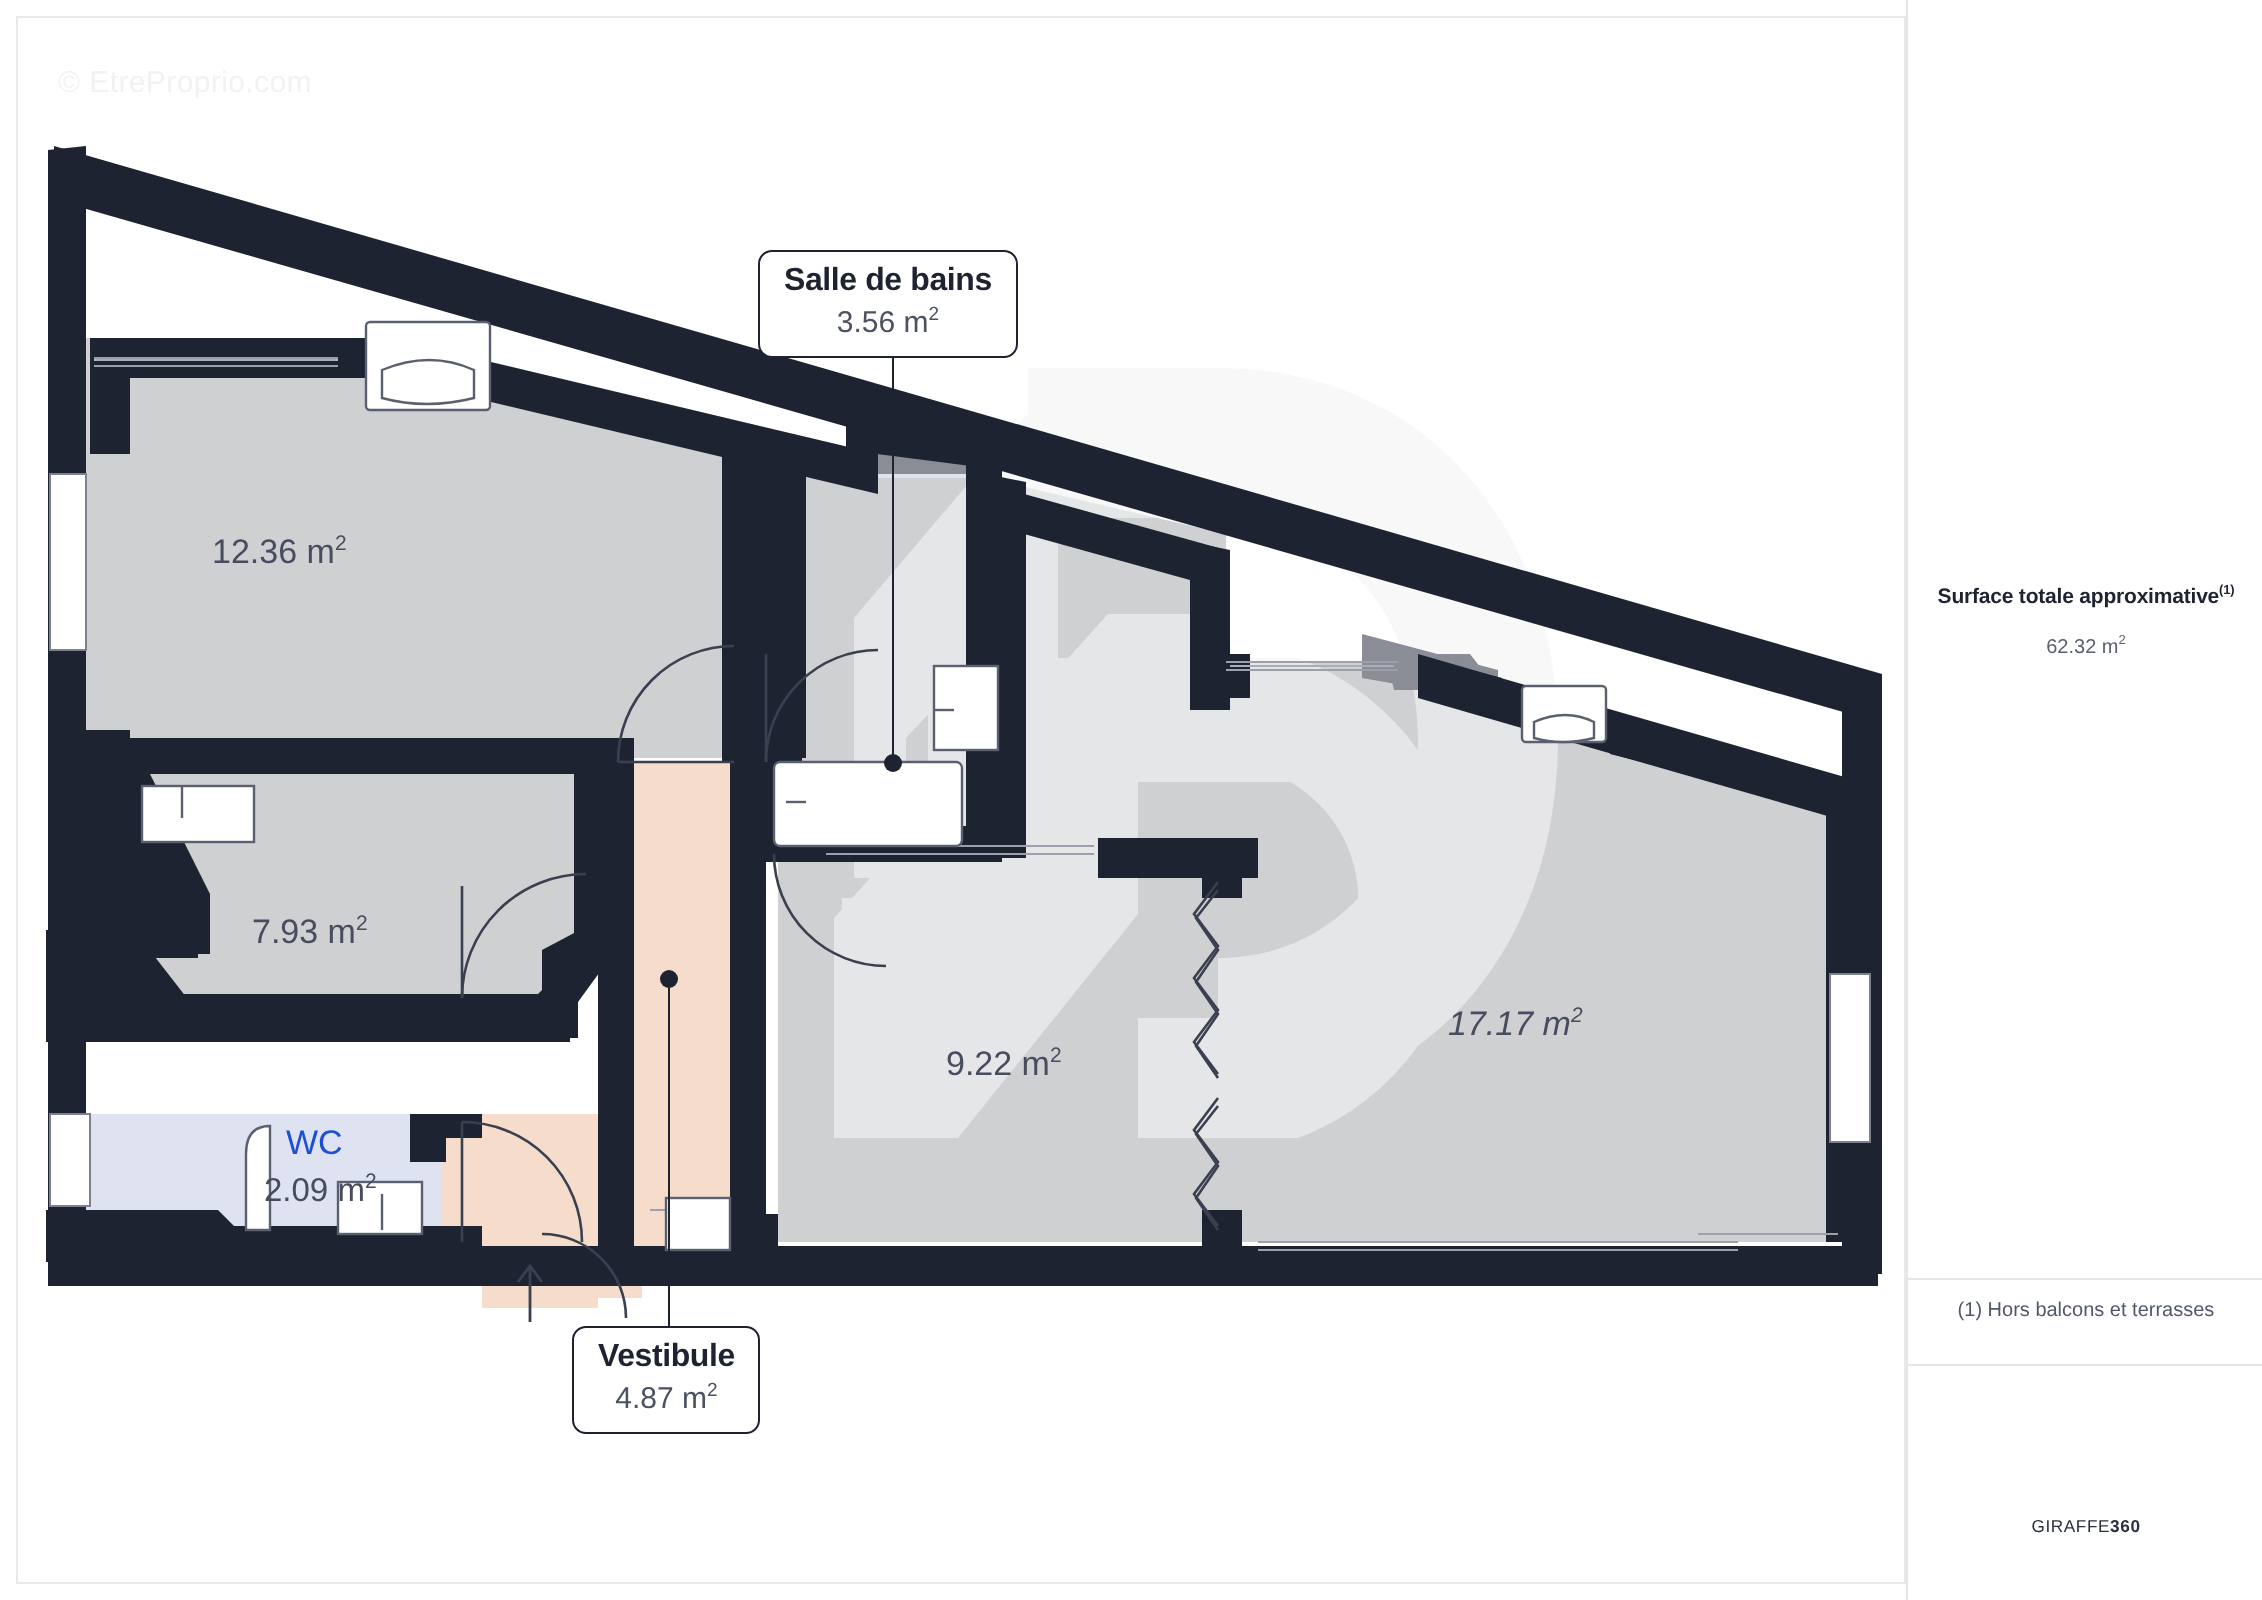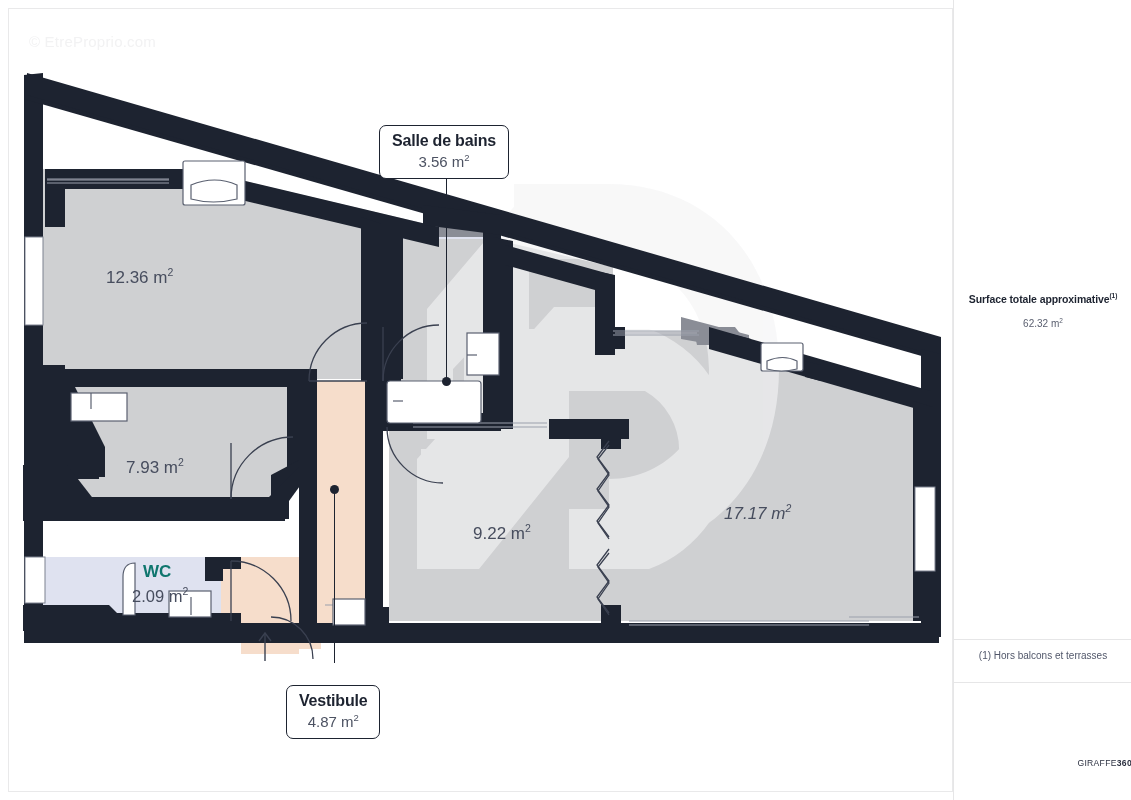--- a/index.html
+++ b/index.html
@@ -65,21 +65,21 @@
     top: 650px;
     font-size: 10px; color: #51576a;
   }
   .sb-disclaimer {
     top: 693px;
     padding: 0 17px;
     font-size: 8.3px; line-height: 13px; color: #51576a;
   }
   .sb-brand {
     top: 758px;
-    font-size: 8.6px; color: #2b3040; letter-spacing: .3px; text-align: right;
+    font-size: 8.6px; color: #2b3040; letter-spacing: .3px;
   }
   .sb-brand b { font-weight: bold; }
 
   
   .callout {
     position: absolute;
     background: #ffffff;
     border: 1.4px solid #1d2330;
     border-radius: 7px;
     text-align: center;
@@ -93,21 +93,21 @@
     letter-spacing: -0.2px;
     text-align: center;
   }
   .callout .c-area {
     display: block;
     margin-top: 3px;
     font-size: 15px; color: #4c5262; font-weight: normal;
   }
   .callout .c-area sup { font-size: 9.5px; }
   #callout-bath { left: 370px; top: 116px; }
-  #callout-vest { left: 277px; top: 676px; }
+  #callout-vest { left: 277px; top: 654px; }
 
   
   .leader {
     position: absolute;
     background: #1d2330;
     width: 1.3px;
   }
   #leader-bath { left: 437px; top: 166px; height: 206px; }
   #leader-vest { left: 325px; top: 480px; height: 174px; }
   .leader-dot {
@@ -126,21 +126,21 @@
     white-space: nowrap;
   }
   .area-label sup { font-size: 10.5px; }
   #area-1 { left: 97px; top: 257px; }
   #area-2 { left: 117px; top: 447px; }
   #area-3 { left: 464px; top: 513px; }
   #area-4 { left: 715px; top: 493px; font-style: italic; }
   .wc-label {
     position: absolute;
     left: 134px; top: 553px;
-    font-size: 17px; font-weight: bold; color: #0f766e;
+    font-size: 17px; font-weight: normal; color: #1d4ed8;
   }
   #area-wc { left: 123px; top: 576px; font-size: 16.5px; }
 </style>
 </head>
 <body>
 
 <div id="app">
 
   <div class="plan-frame">
 

